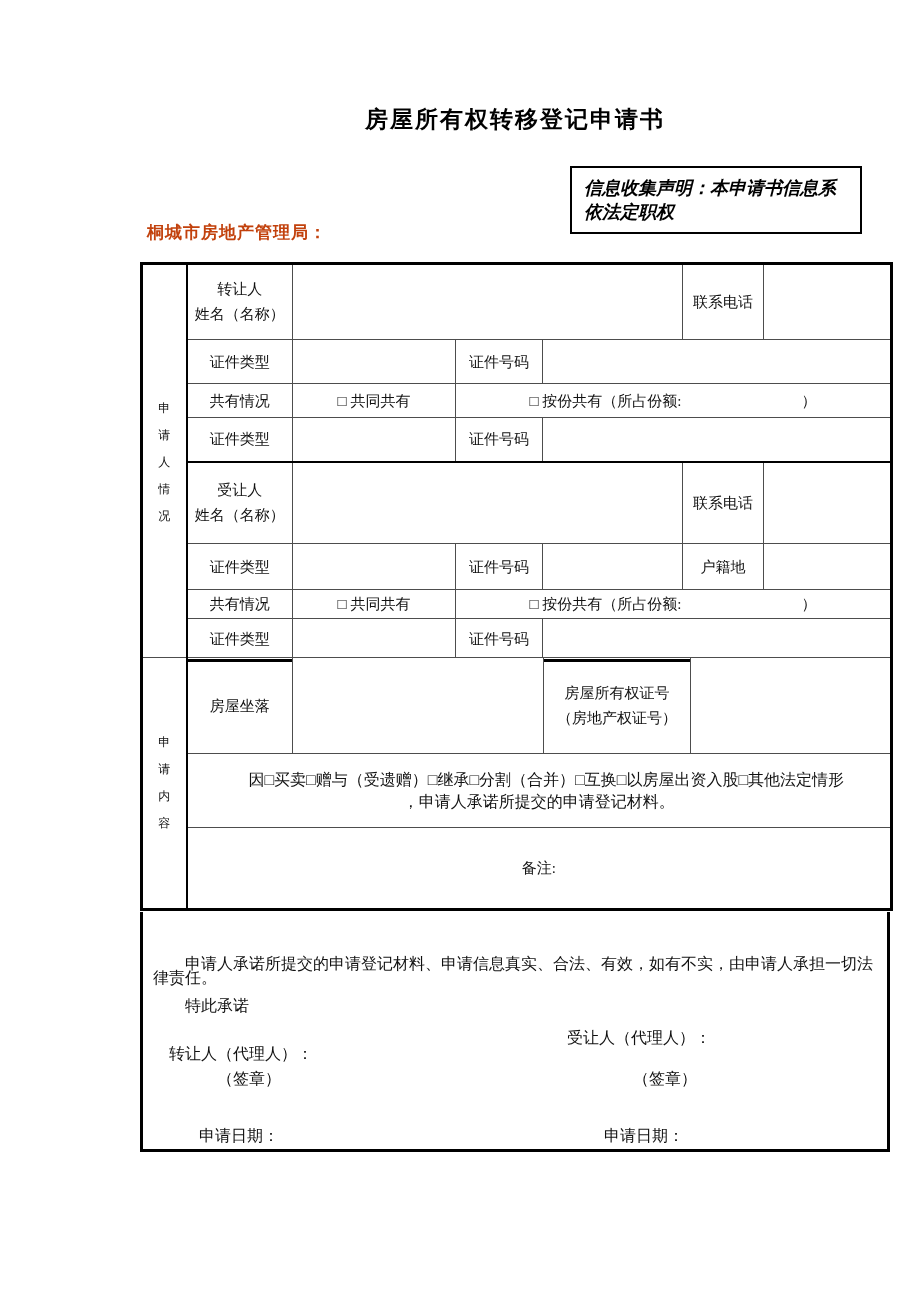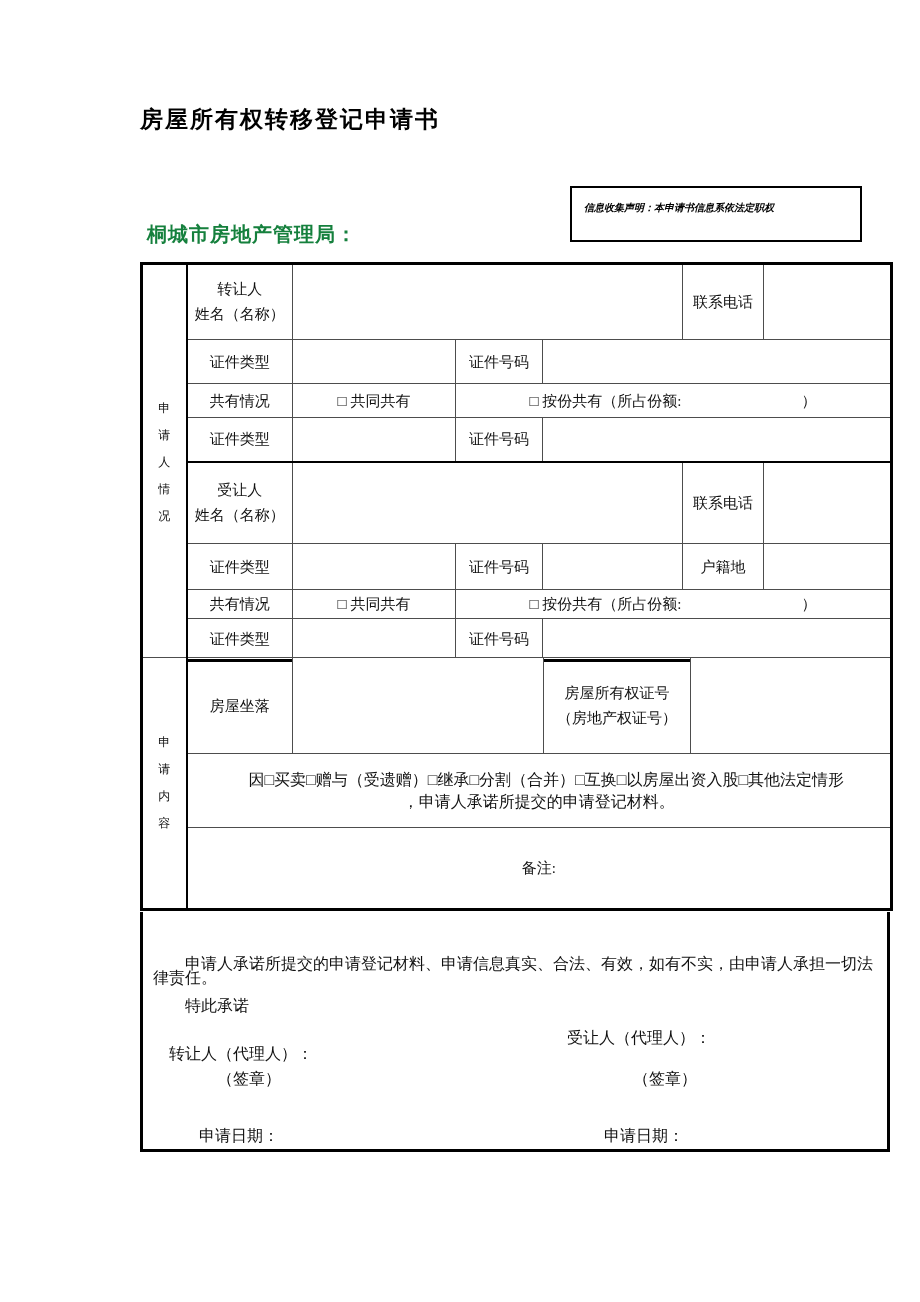--- a/index.html
+++ b/index.html
@@ -12,40 +12,39 @@
   #page {
     position: relative;
     width: 920px; height: 1302px;
     background: #fff;
     overflow: hidden;
   }
   .abs { position: absolute; }
 
   #doc-title {
     left: 140px; top: 104px; width: 750px;
-    text-align: left;
+    text-align: center;
     font-size: 23px; font-weight: bold;
     letter-spacing: 2px;
     color: #000;
   }
   #notice-box {
     left: 570px; top: 166px; width: 292px;
     box-sizing: border-box;
     border: 2px solid #000;
-    padding: 8px 10px 20px 12px;
-    font-size: 10px; font-weight: bold; font-style: italic;
+    padding: 8px 10px 8px 12px;
+    font-size: 18px; font-weight: bold; font-style: italic;
     line-height: 24px;
     color: #000;
-    margin-top: 20px;
   }
   #addressee {
     left: 147px; top: 221px;
-    font-size: 20px; font-weight: bold;
+    font-size: 17px; font-weight: bold;
     letter-spacing: 1px;
-    color: #15803d;
+    color: #c2410c;
   }
 
   table.form {
     position: absolute;
     border-collapse: collapse;
     table-layout: fixed;
     left: 140px; width: 750px;
     font-size: 15px;
   }
   table.form td {

